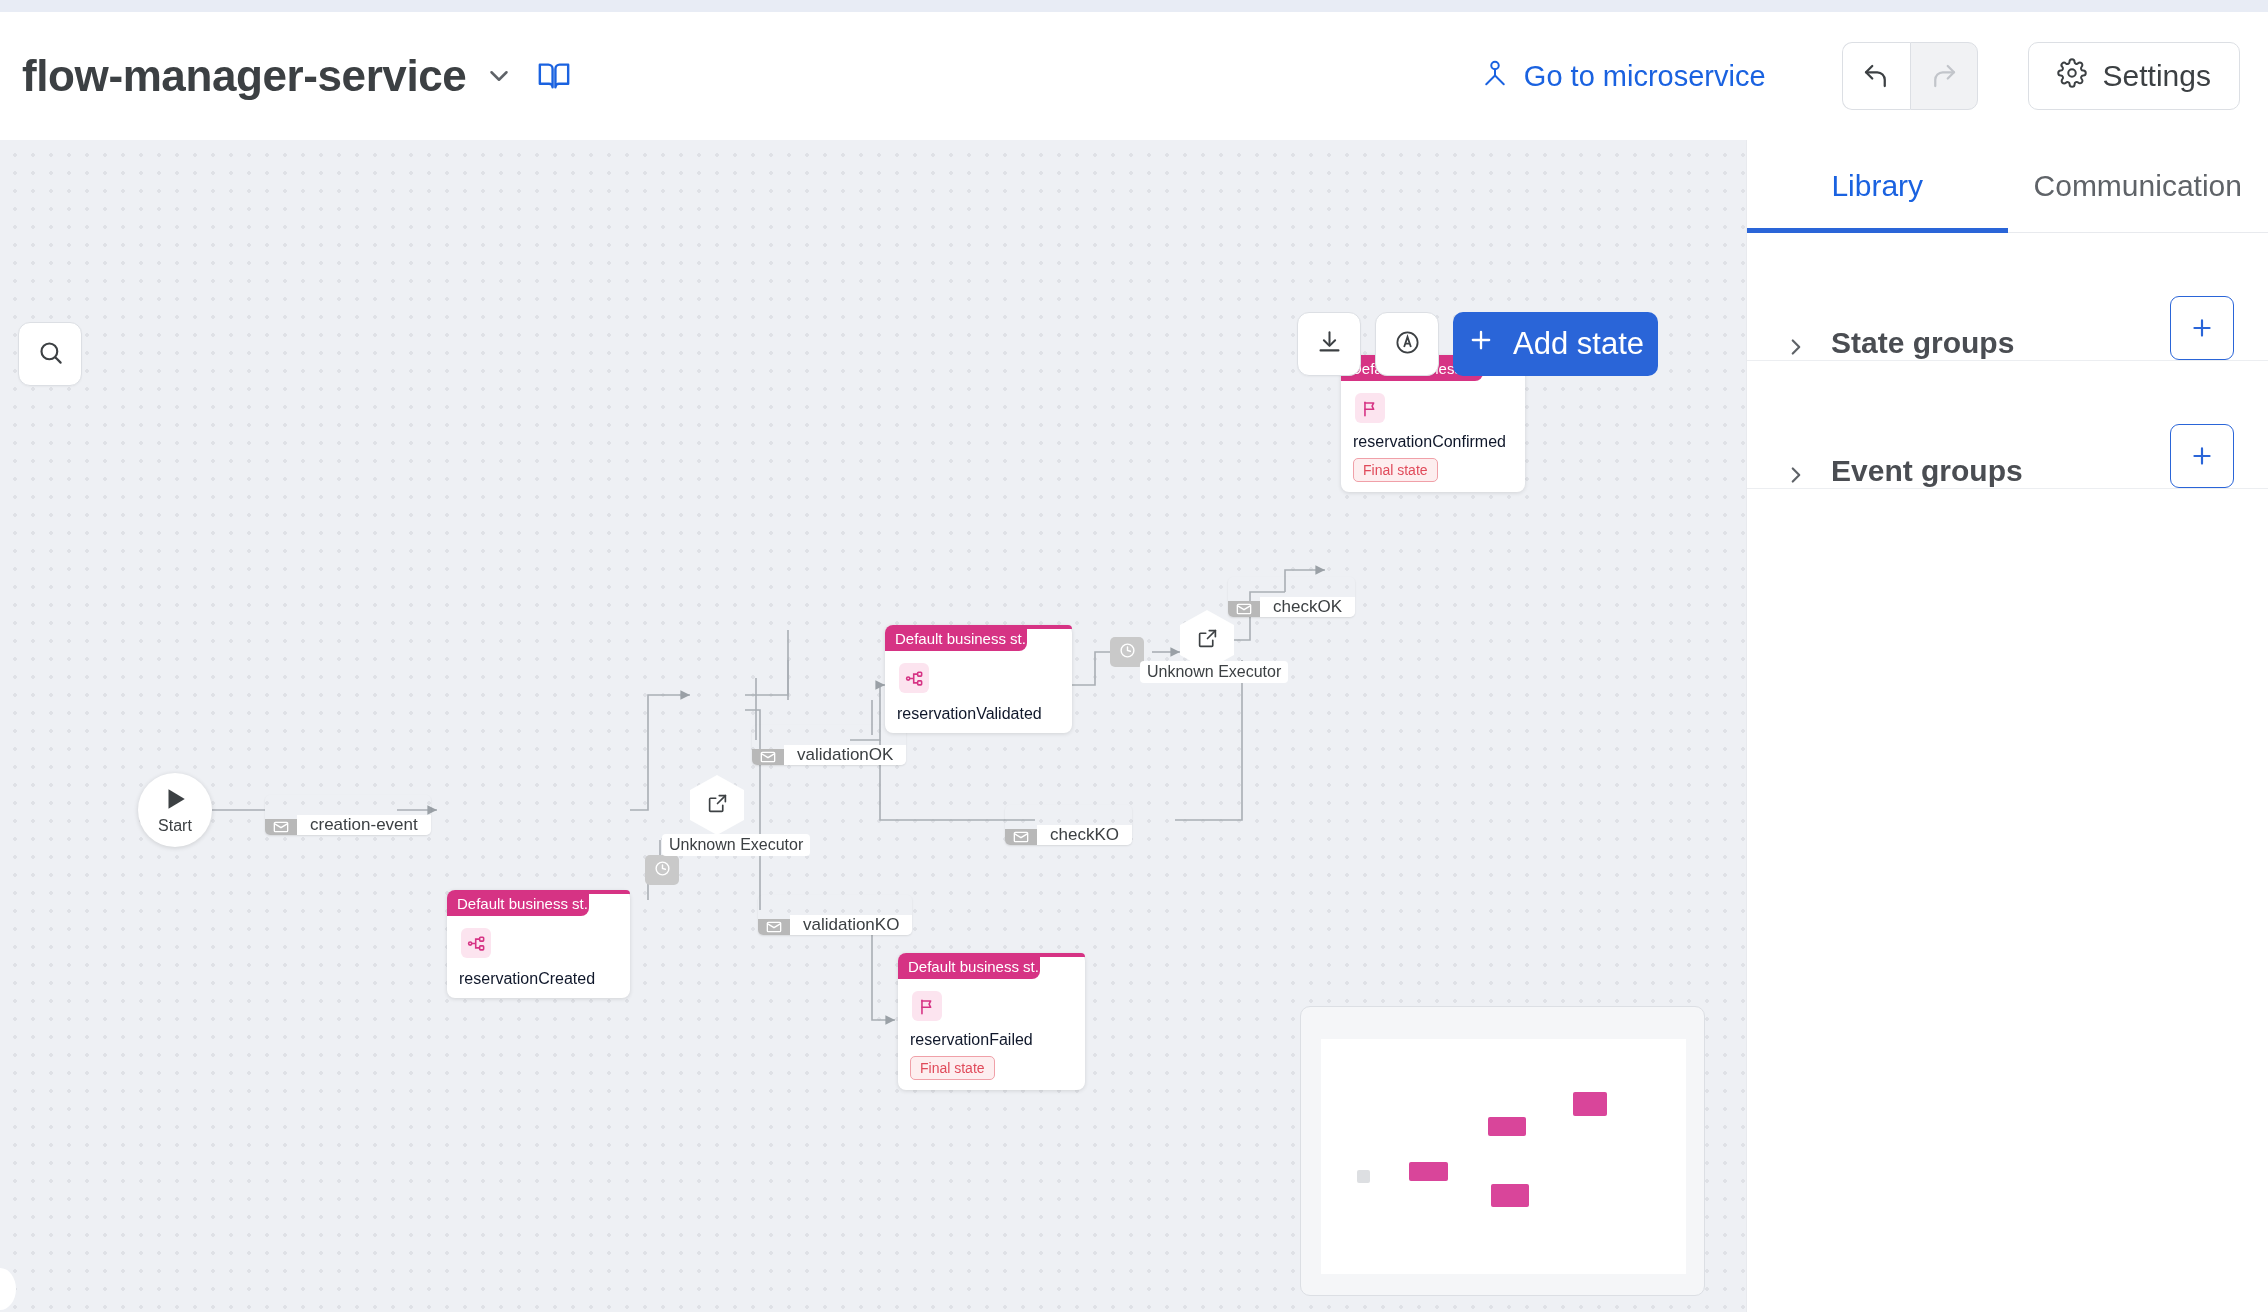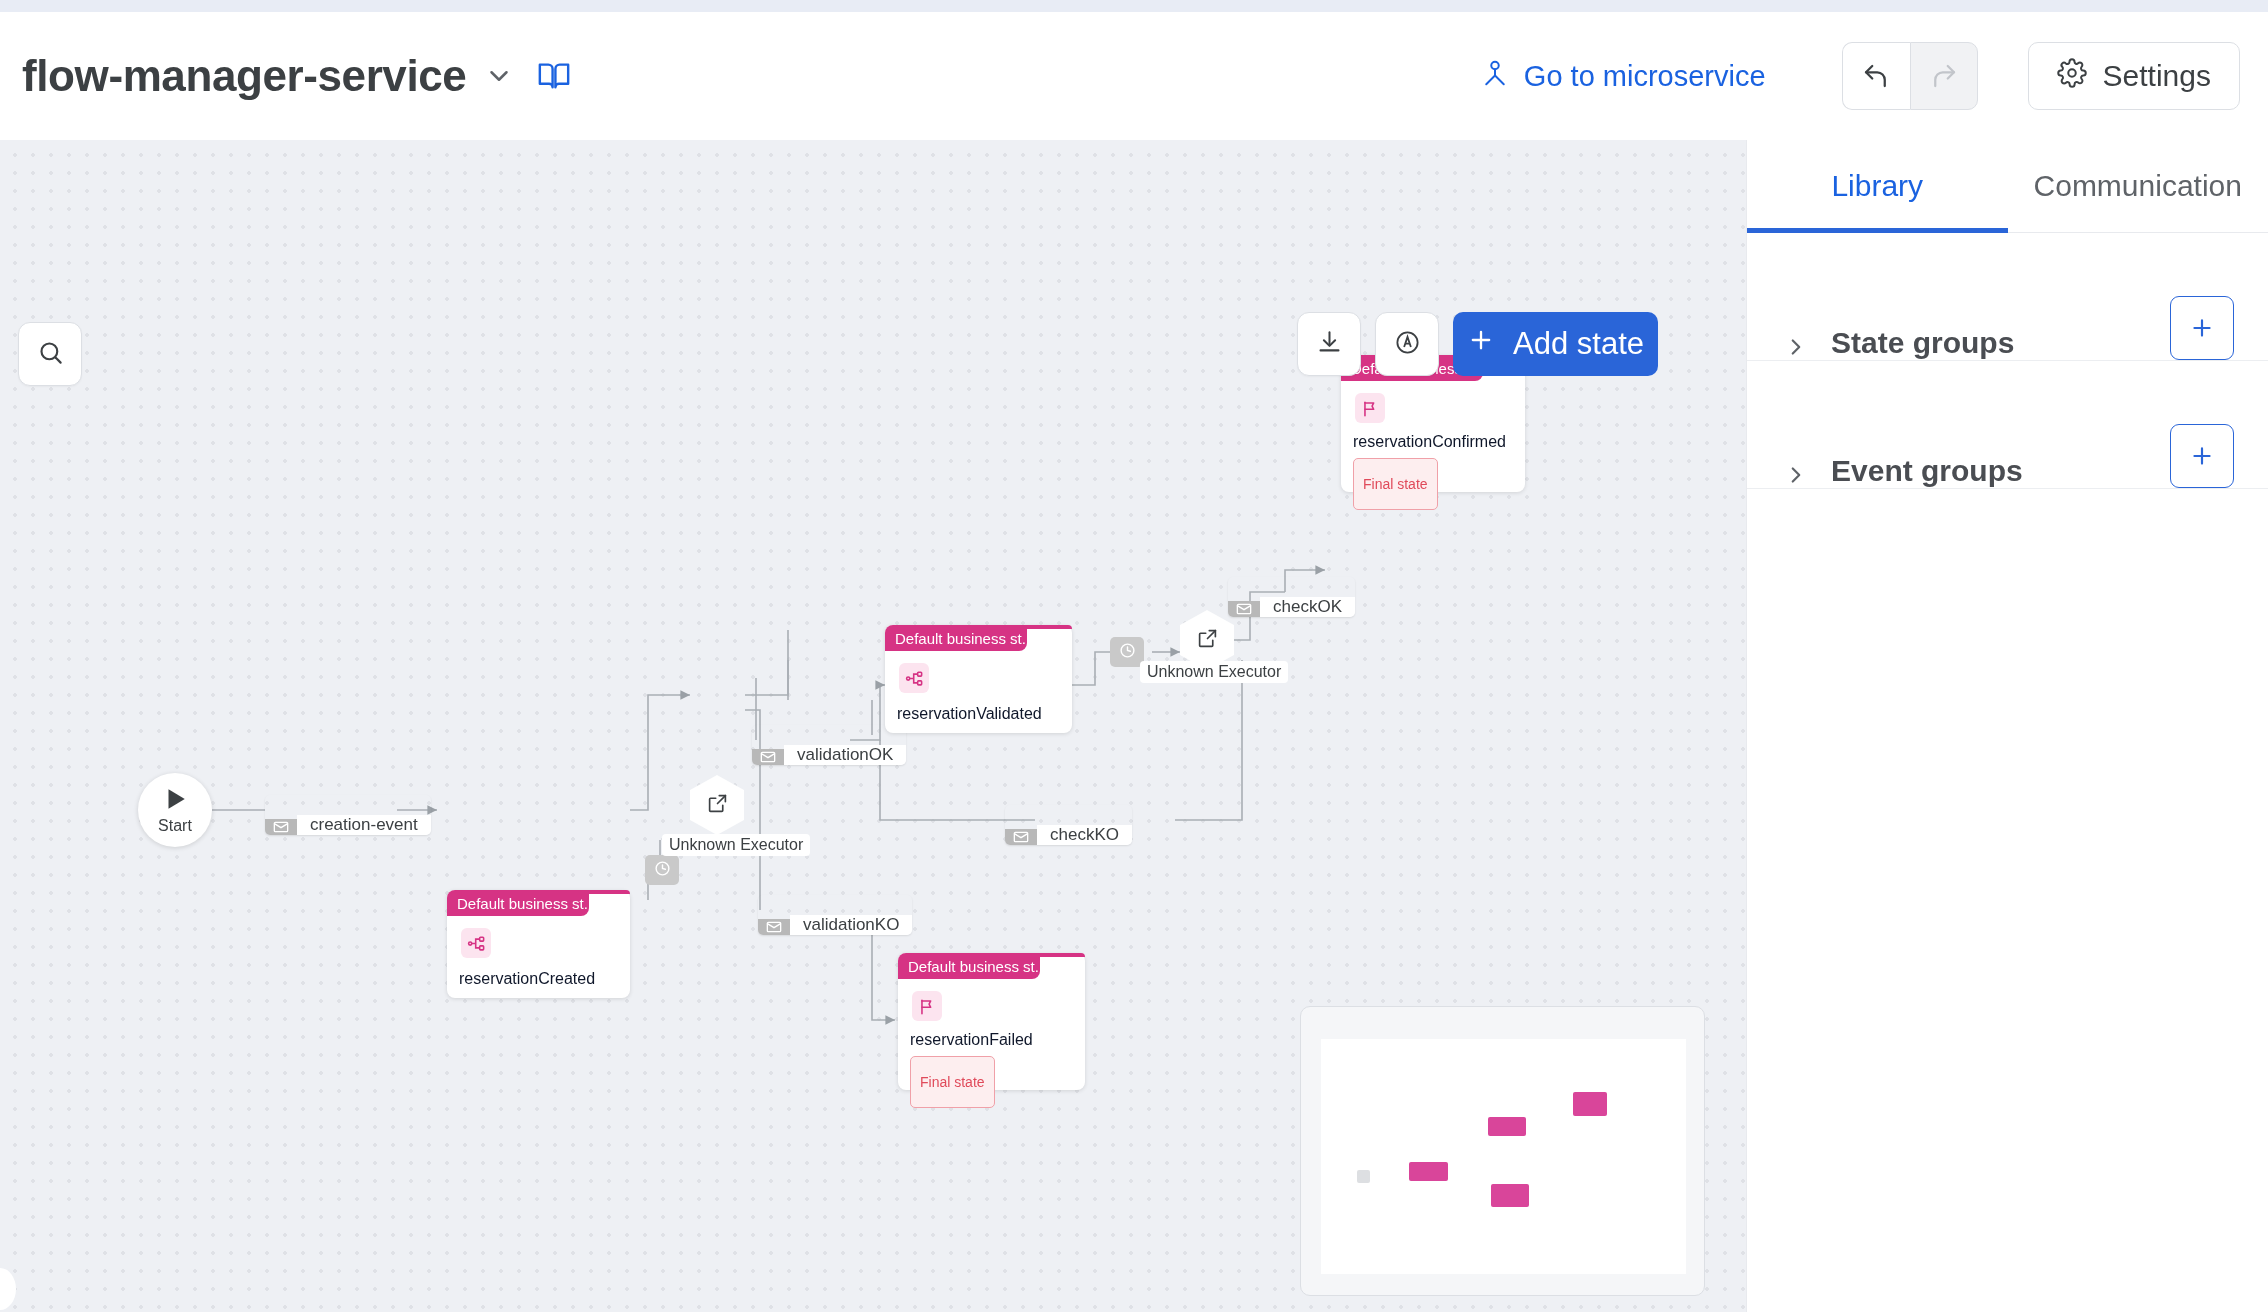--- a/index.html
+++ b/index.html
@@ -87,21 +87,21 @@
     font-size:15px;display:flex;align-items:center;white-space:nowrap;
     max-width:122px;overflow:hidden;
   }
   .node-icon{
     position:absolute;left:14px;top:38px;width:30px;height:30px;border-radius:6px;
     background:#fce4ef;display:flex;align-items:center;justify-content:center;
   }
   .node-label{position:absolute;left:12px;font-size:16px;color:#0f172a;white-space:nowrap;}
   .final-badge{
     position:absolute;left:12px;border:1px solid #f0a0a8;background:#fdeeef;color:#e04a5a;
-    font-size:14px;border-radius:5px;padding:17px 9px;white-space:nowrap;
+    font-size:14px;border-radius:5px;padding:3px 9px;white-space:nowrap;
   }
 
   .start-node{
     position:absolute;width:74px;height:74px;border-radius:50%;background:#fff;
     box-shadow:0 1px 5px rgba(0,0,0,.14);
     display:flex;flex-direction:column;align-items:center;justify-content:center;gap:1px;
   }
   .start-node .slabel{font-size:16px;color:#3c4043;}
 
   .hex{

